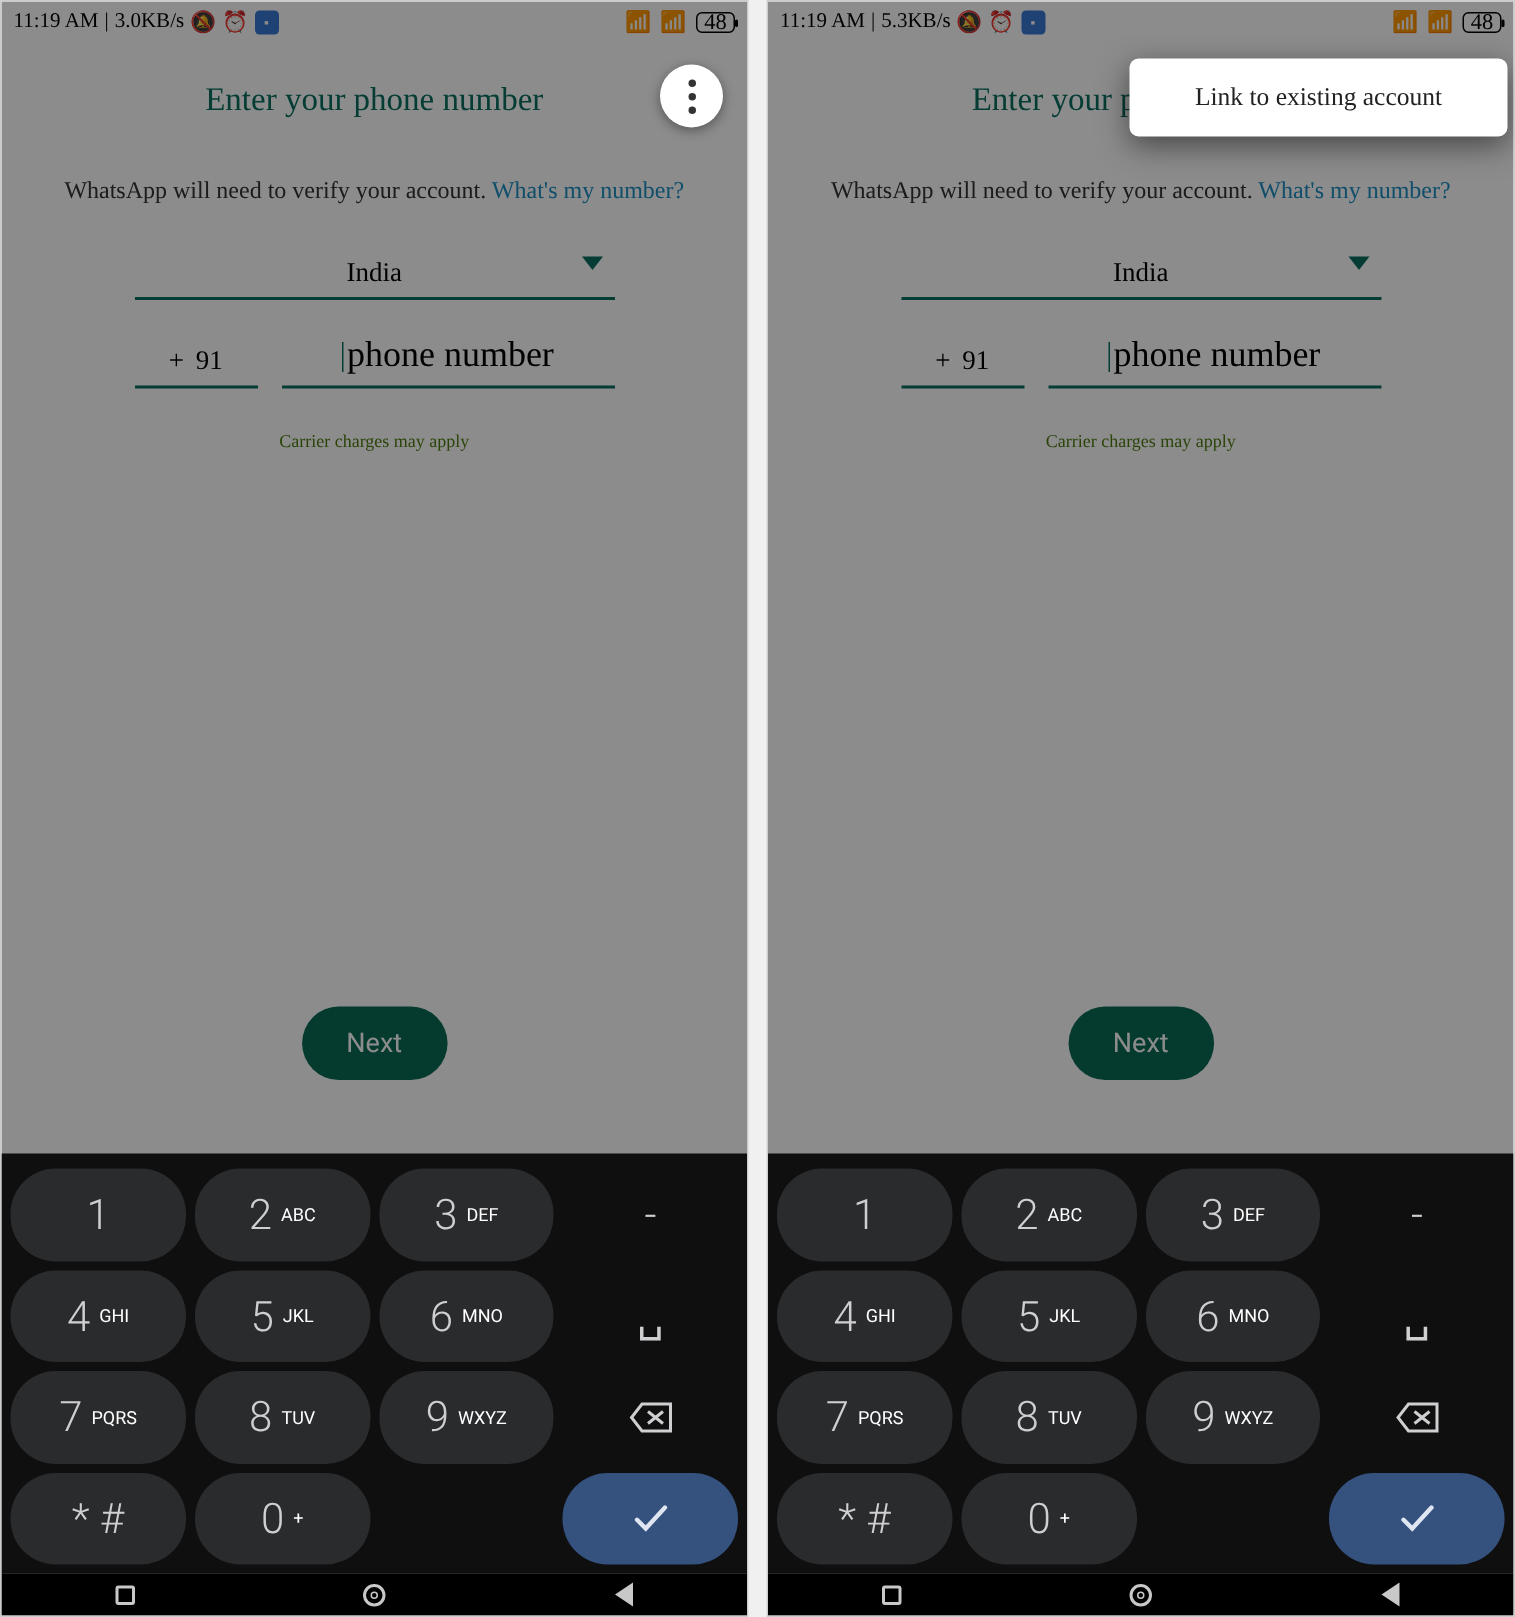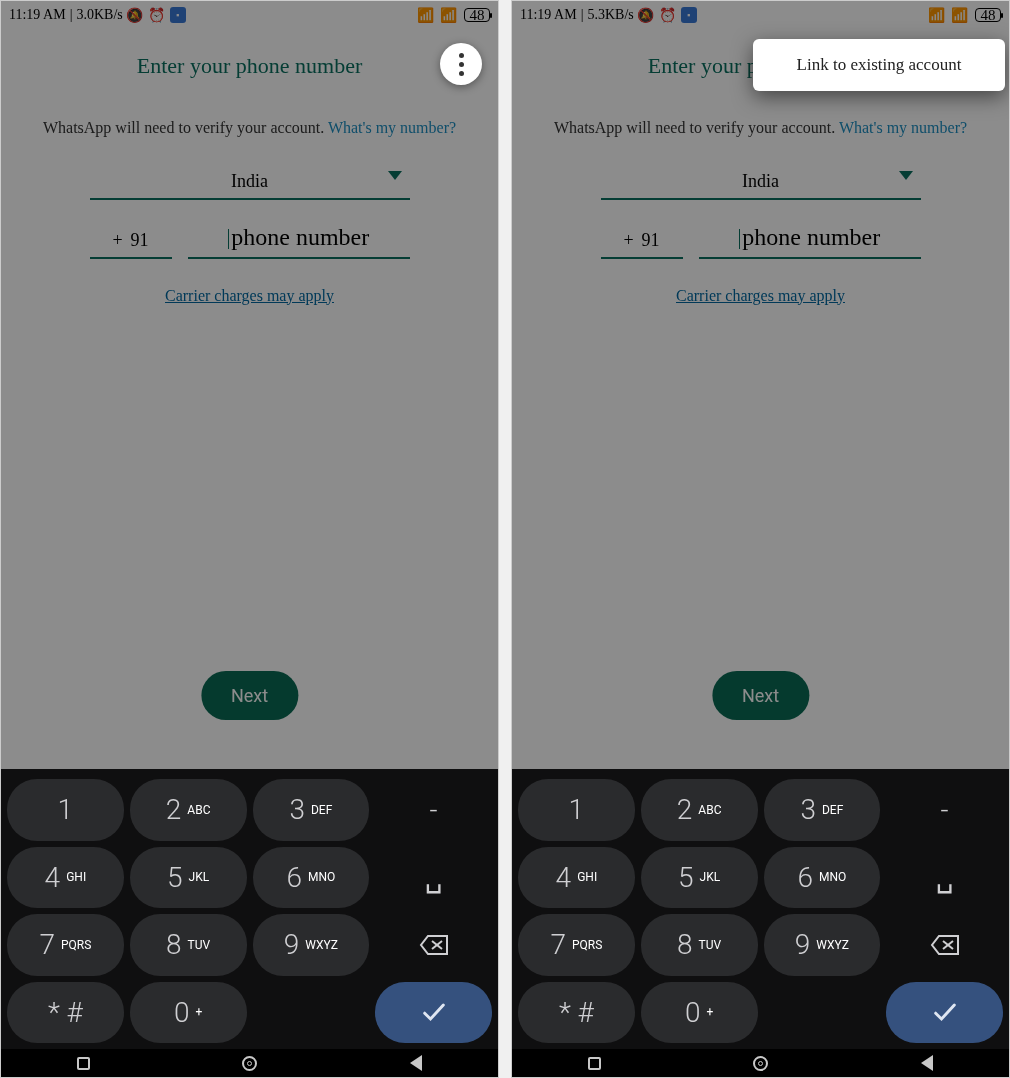--- a/index.html
+++ b/index.html
@@ -107,21 +107,21 @@
   .num-box {
     flex: 1;
     border-bottom: 2px solid #0a7060;
     padding: 6px 4px;
     text-align: center;
     font-size: 24px;
     color: #000000;
     position: relative;
   }
   .cursor { display:inline-block; width:1.5px; height: 20px; background:#0a7060; vertical-align:middle; margin-right:2px;}
-  .carrier { margin-top: 28px; font-size: 16px; color:#0369a1;text-decoration:underline; }
+  .carrier { margin-top: 28px; font-size: 12px; color:#4d7c0f; }
   .next-btn {
     position: absolute;
     left: 50%; transform: translateX(-50%);
     top: 670px;
     background: #0a6b54;
     color: #fff;
     border: none;
     border-radius: 28px;
     padding: 14px 30px;
     font-size: 18px;

